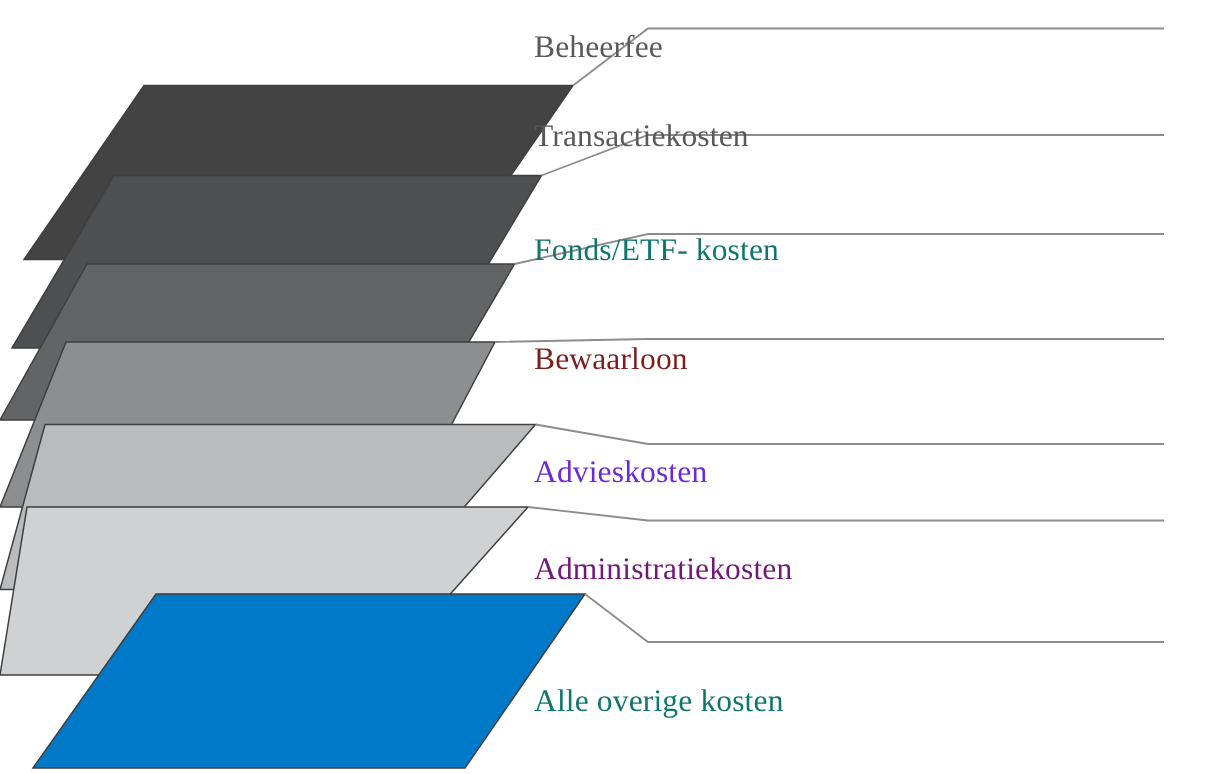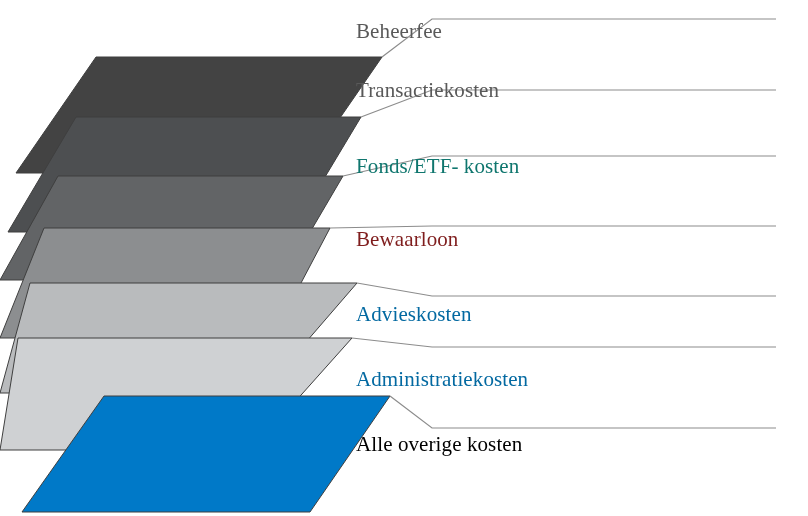--- a/index.html
+++ b/index.html
@@ -71,18 +71,18 @@
       <polyline points="357,283 432,296 776,296" fill="none" stroke="#8c8c8c" stroke-width="1.2"></polyline>
       <polyline points="352,338 432,347 776,347" fill="none" stroke="#8c8c8c" stroke-width="1.2"></polyline>
       <polyline points="390,396 432,428 776,428" fill="none" stroke="#8c8c8c" stroke-width="1.2"></polyline>
     </svg>
 
   <div id="label-column">
     <div class="layer-label" style="top: 18px; color: rgb(89, 89, 89);">Beheerfee</div>
     <div class="layer-label" style="top: 77px; color: rgb(89, 89, 89);">Transactiekosten</div>
     <div class="layer-label" style="top: 153px; color: #0f766e;">Fonds/ETF- kosten</div>
     <div class="layer-label" style="top: 226px; color: #7f1d1d;">Bewaarloon</div>
-    <div class="layer-label" style="top: 301px; color: #0369a1;">Advieskosten</div>
-    <div class="layer-label" style="top: 366px; color: #0369a1;">Administratiekosten</div>
-    <div class="layer-label highlight" style="top: 431px; color: #000000;">Alle overige kosten</div>
+    <div class="layer-label" style="top: 301px; color: #6d28d9;">Advieskosten</div>
+    <div class="layer-label" style="top: 366px; color: #701a75;">Administratiekosten</div>
+    <div class="layer-label highlight" style="top: 454px; color: #0f766e;">Alle overige kosten</div>
   </div>
 
 </div>
 
 </body></html>

